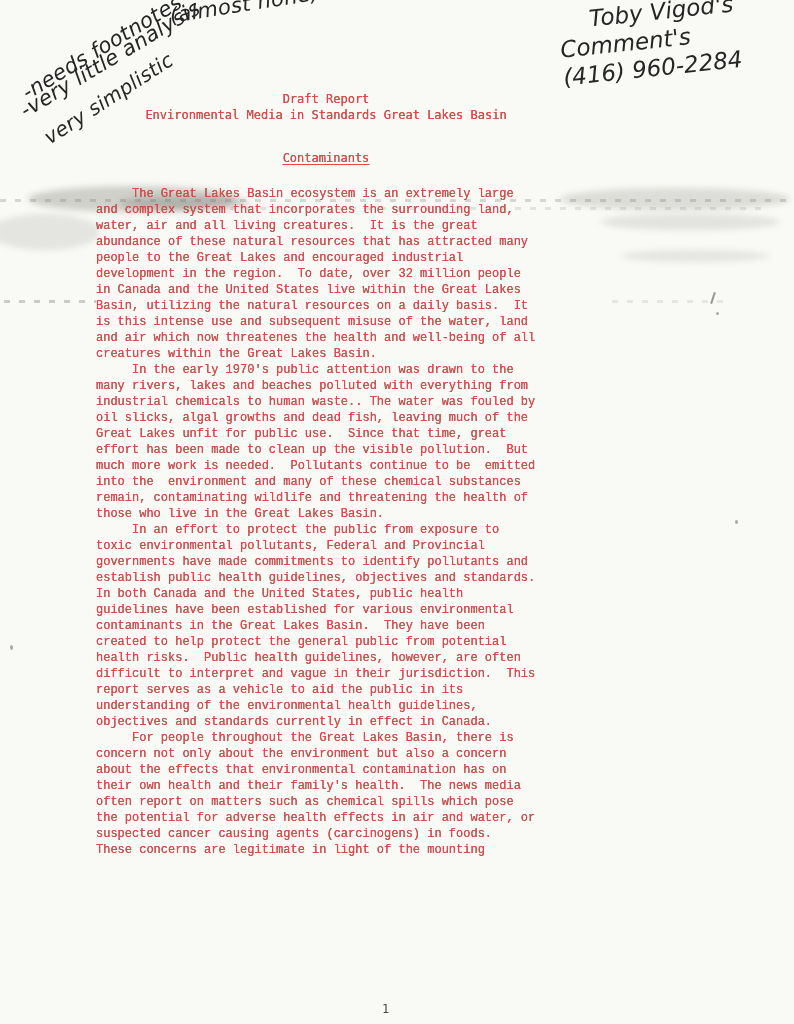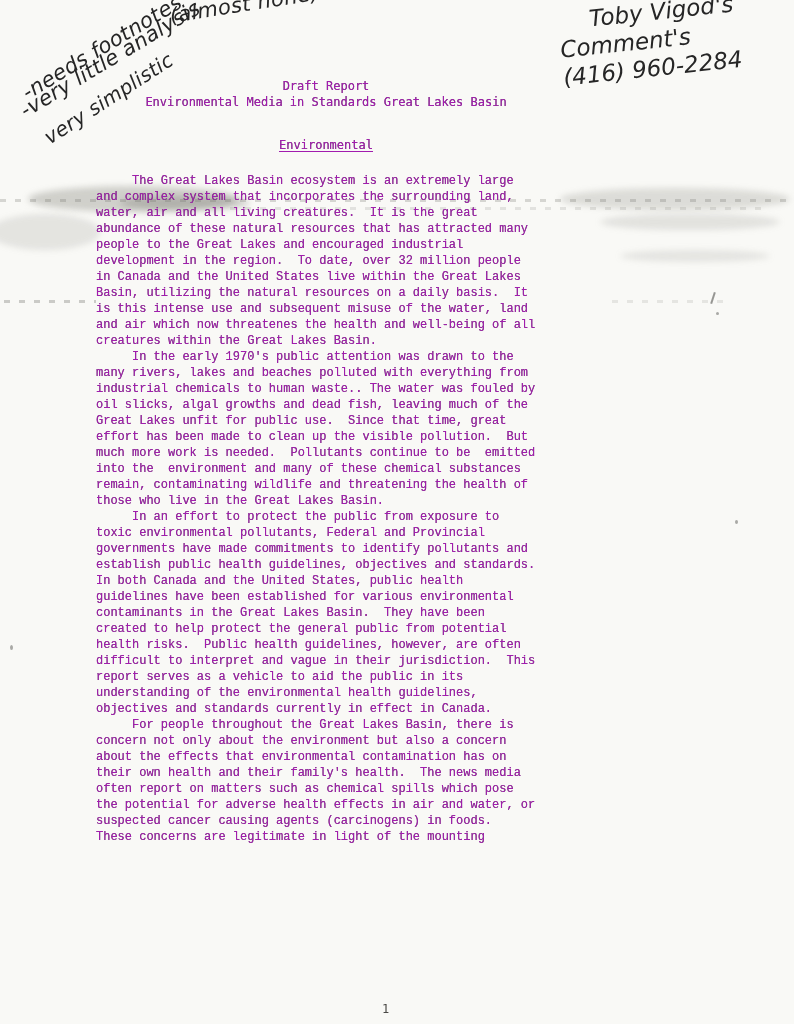--- a/index.html
+++ b/index.html
@@ -5,22 +5,22 @@
   html,body{margin:0;padding:0;background:#e8e8e6;}
   .sheet{
     position:relative;
     width:794px;height:1024px;
     background:#f9f9f6;
     overflow:hidden;
     font-family:"DejaVu Sans Mono",monospace;
   }
   
   .typed{
-    position:absolute;left:96px;top:78px;width:460px;
-    font-size:12px;line-height:16px;color:#a21caf;
+    position:absolute;left:96px;top:91px;width:460px;
+    font-size:12px;line-height:16px;color:#ef4444;
     text-shadow:0 0 .5px rgba(61,60,56,.8);
   }
   .title-line{text-align:center;white-space:pre;}
   .heading-intro{
     margin-top:27px;text-align:center;
     text-decoration:underline;text-underline-offset:2px;
   }
   .para{white-space:pre;margin:0;font-family:Liberation Mono, monospace;}
   .para-first{margin-top:20px;}
   .heading-sec{
@@ -88,21 +88,21 @@
   <div class="ann-comments">
     <div class="l1">Toby Vigod's</div>
     <div class="l2">Comment's</div>
     <div class="l3">(416) 960-2284</div>
   </div>
 
   <div class="typed">
     <div class="title-line">Draft Report</div>
     <div class="title-line">Environmental Media in Standards Great Lakes Basin</div>
 
-    <div class="heading-intro">Environmental</div>
+    <div class="heading-intro">Contaminants</div>
 
     <div class="para para-first">     The Great Lakes Basin ecosystem is an extremely large
 and complex system that incorporates the surrounding land,
 water, air and all living creatures.  It is the great
 abundance of these natural resources that has attracted many
 people to the Great Lakes and encouraged industrial
 development in the region.  To date, over 32 million people
 in Canada and the United States live within the Great Lakes
 Basin, utilizing the natural resources on a daily basis.  It
 is this intense use and subsequent misuse of the water, land

